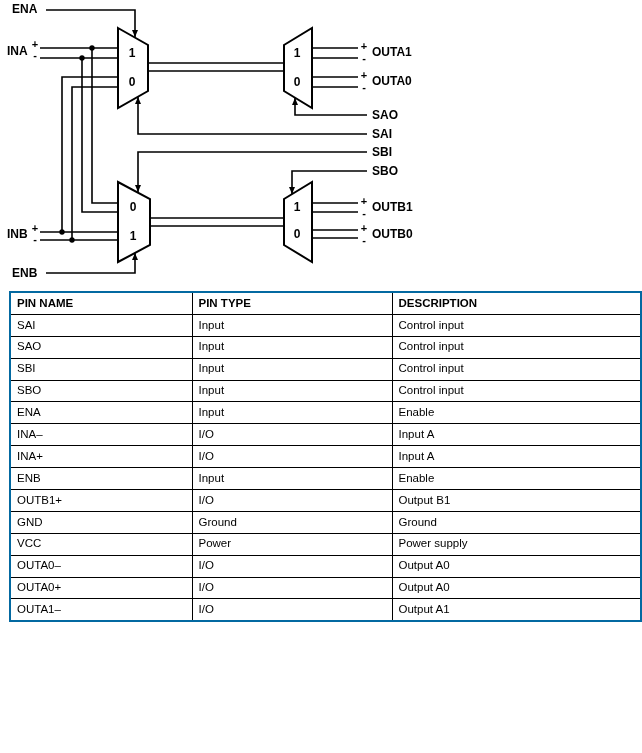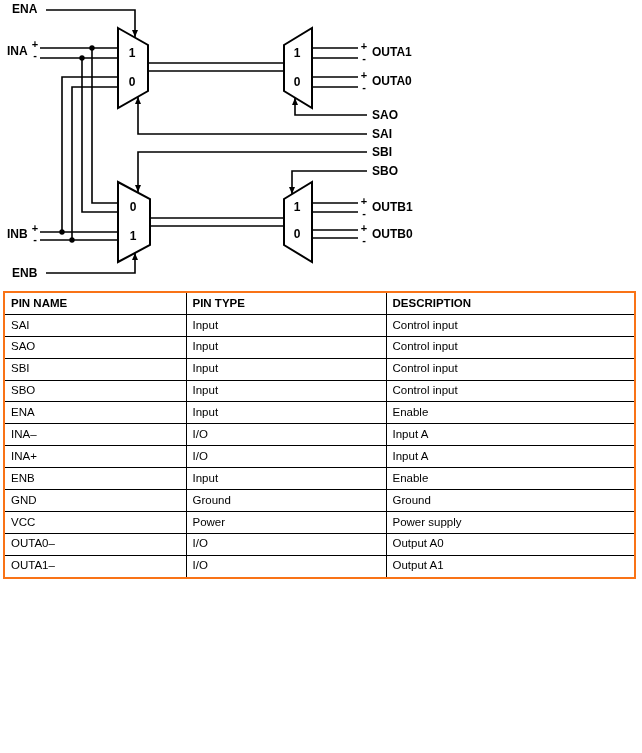--- a/index.html
+++ b/index.html
@@ -15,22 +15,22 @@
   .lbl{
     font-family:"Liberation Sans",sans-serif;
     font-weight:bold;font-size:12px;fill:#000;
     dominant-baseline:central;
   }
   .sign{font-size:11px;text-anchor:middle;}
   .num{text-anchor:middle;}
   .dot{fill:#000;stroke:none;}
   table.pins{
     border-collapse:collapse;table-layout:fixed;
-    width:631px;margin-left:3px;
-    border:2px solid #f97316;
+    width:631px;margin-left:9px;
+    border:2px solid #0369a1;
     padding-left:48px;
   }
   .pins th,.pins td{
     border:1px solid #000;
     font-size:11.5px;line-height:1;
     text-align:left;vertical-align:middle;
     padding:0 4px 0 6px;height:20.9px;
     overflow:hidden;white-space:nowrap;
   }
   .pins th{font-weight:bold;}
@@ -173,33 +173,43 @@
         <td>INA+</td>
         <td>I/O</td>
         <td>Input A</td>
       </tr>
       <tr>
         <td>ENB</td>
         <td>Input</td>
         <td>Enable</td>
       </tr>
       <tr>
+        <td>OUTB1+</td>
+        <td>I/O</td>
+        <td>Output B1</td>
+      </tr>
+      <tr>
         <td>GND</td>
         <td>Ground</td>
         <td>Ground</td>
       </tr>
       <tr>
         <td>VCC</td>
         <td>Power</td>
         <td>Power supply</td>
       </tr>
       <tr>
         <td>OUTA0–</td>
         <td>I/O</td>
         <td>Output A0</td>
       </tr>
       <tr>
+        <td>OUTA0+</td>
+        <td>I/O</td>
+        <td>Output A0</td>
+      </tr>
+      <tr>
         <td>OUTA1–</td>
         <td>I/O</td>
         <td>Output A1</td>
       </tr>
     </tbody>
 </table>
 
 </body></html>

